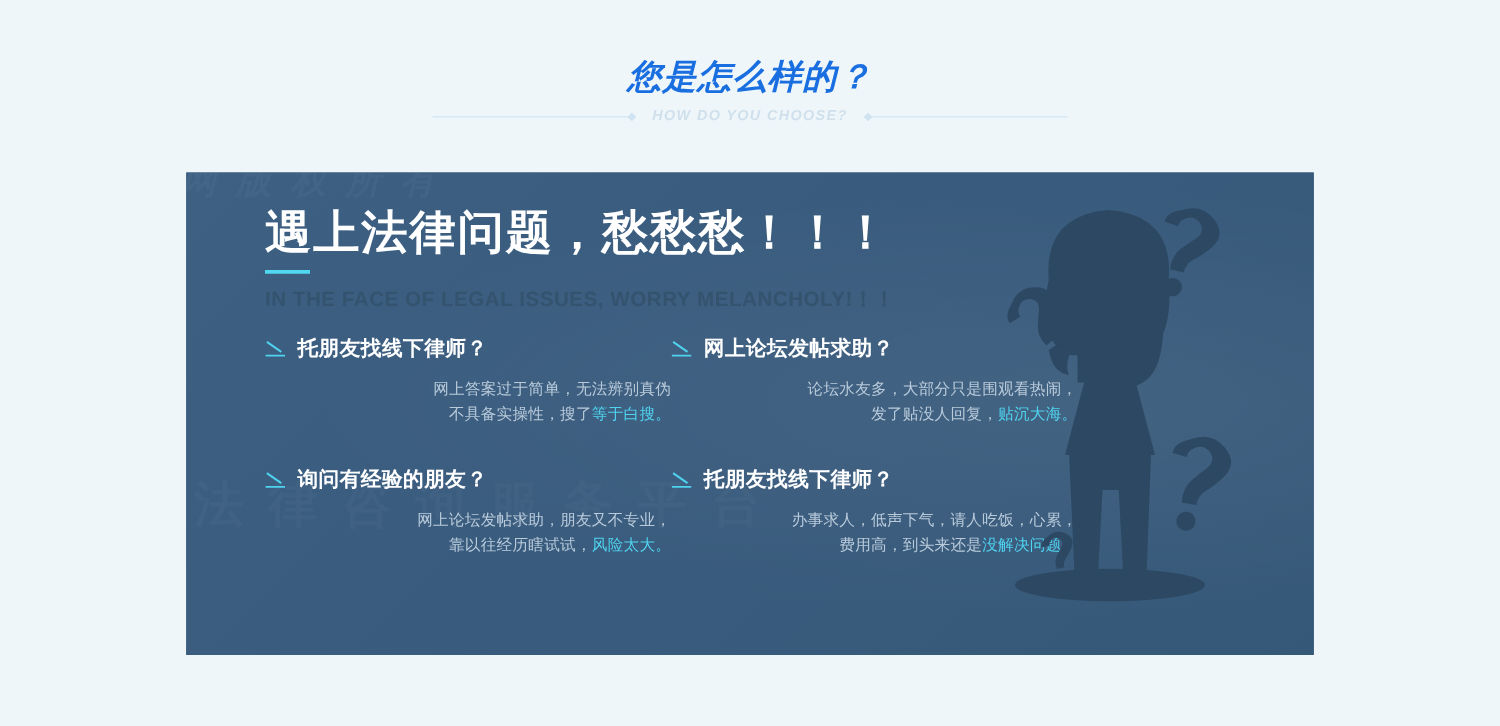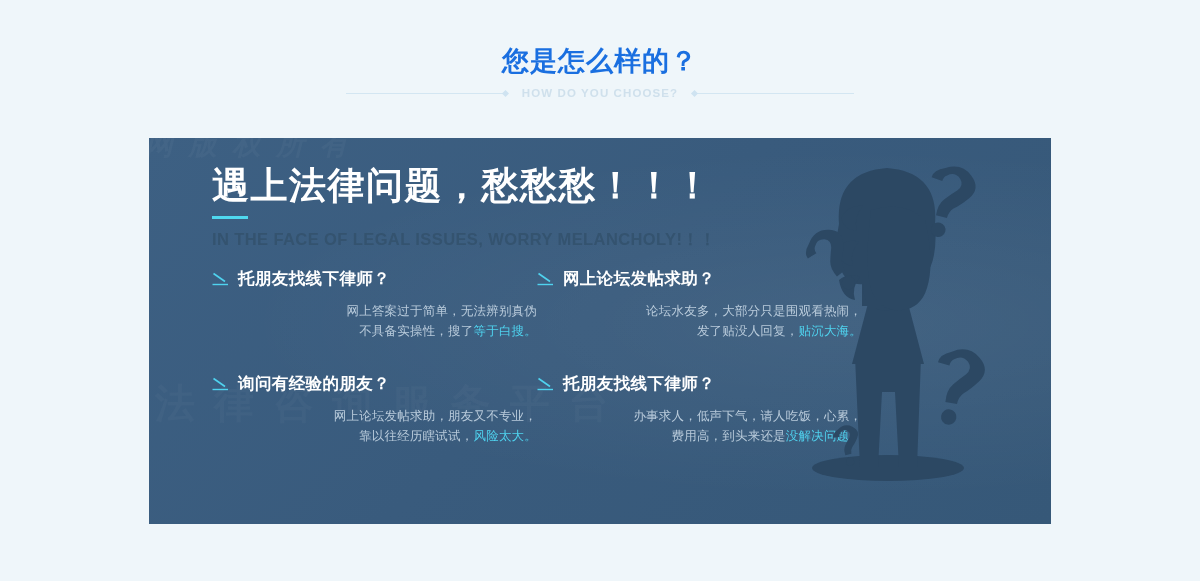--- a/index.html
+++ b/index.html
@@ -23,20 +23,21 @@
     background: #eff6fa;
   }
 
   
   .section-header {
     position: absolute;
     top: 44px;
     left: 0;
     width: 1200px;
     text-align: center;
+    font-style: italic;
   }
 
   .section-title {
     font-size: 27px;
     font-weight: bold;
     color: #1a6fe0;
     letter-spacing: 1px;
     line-height: 34px;
     white-space: nowrap;
   }

